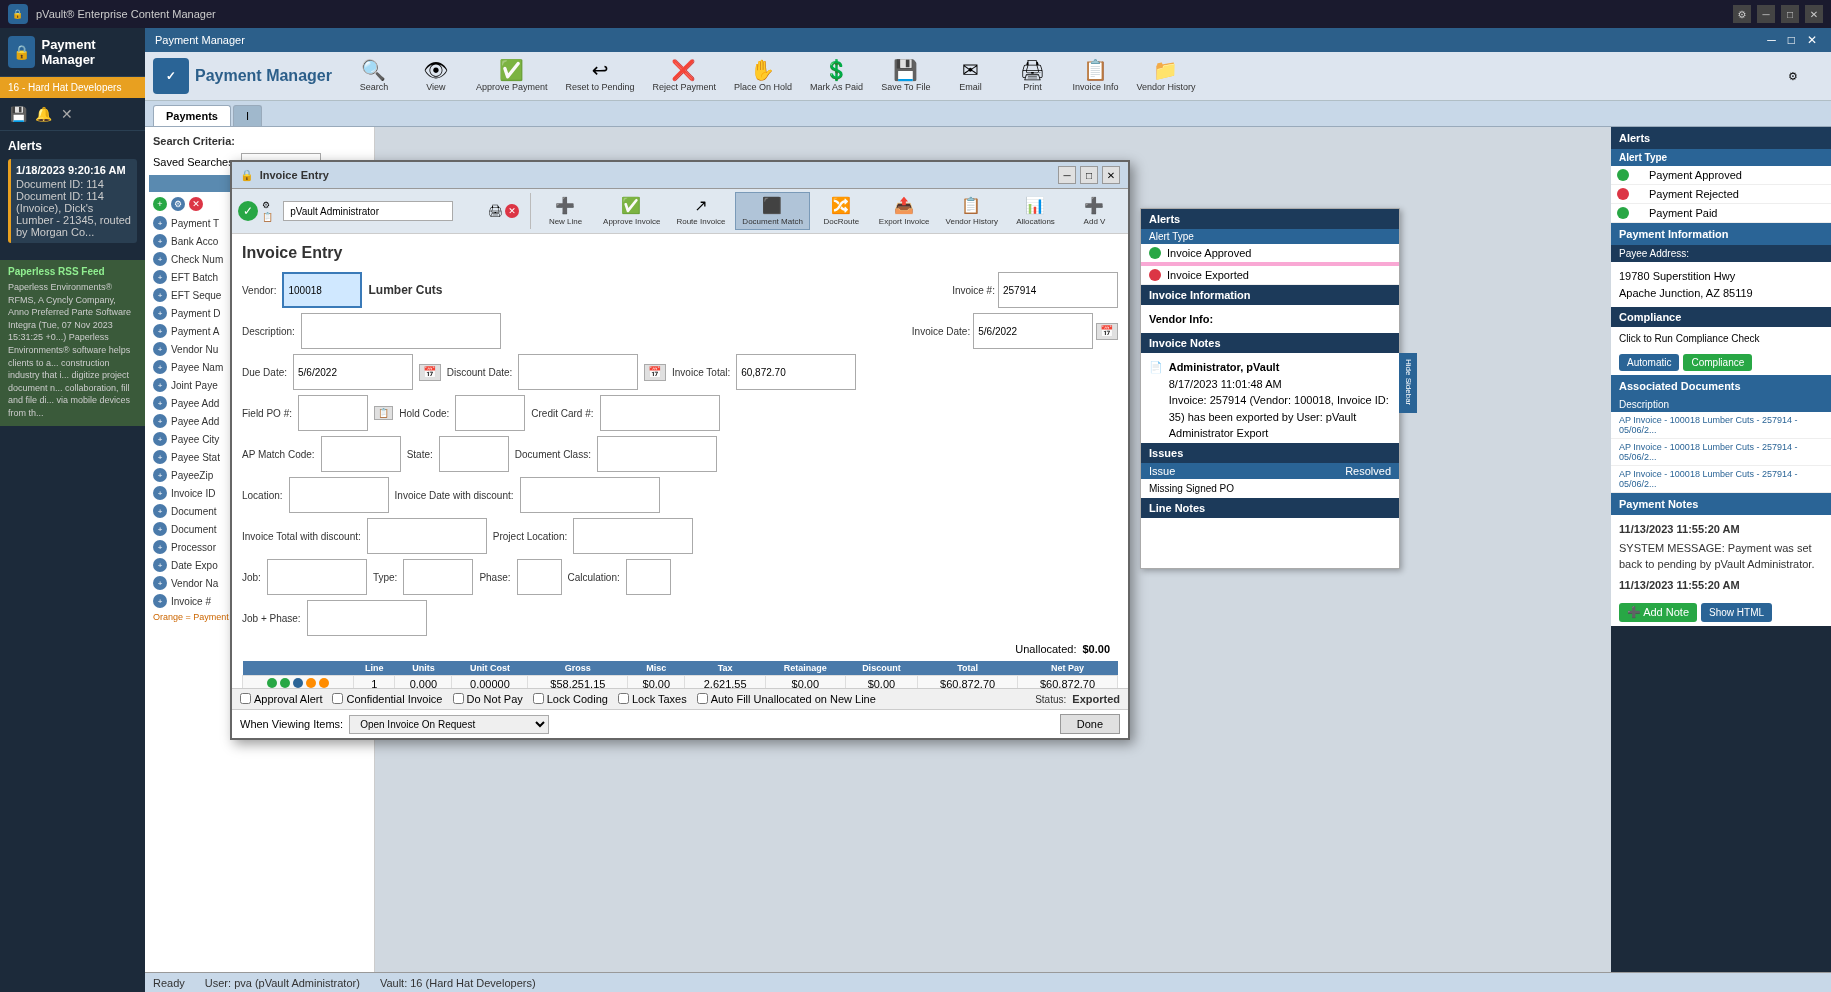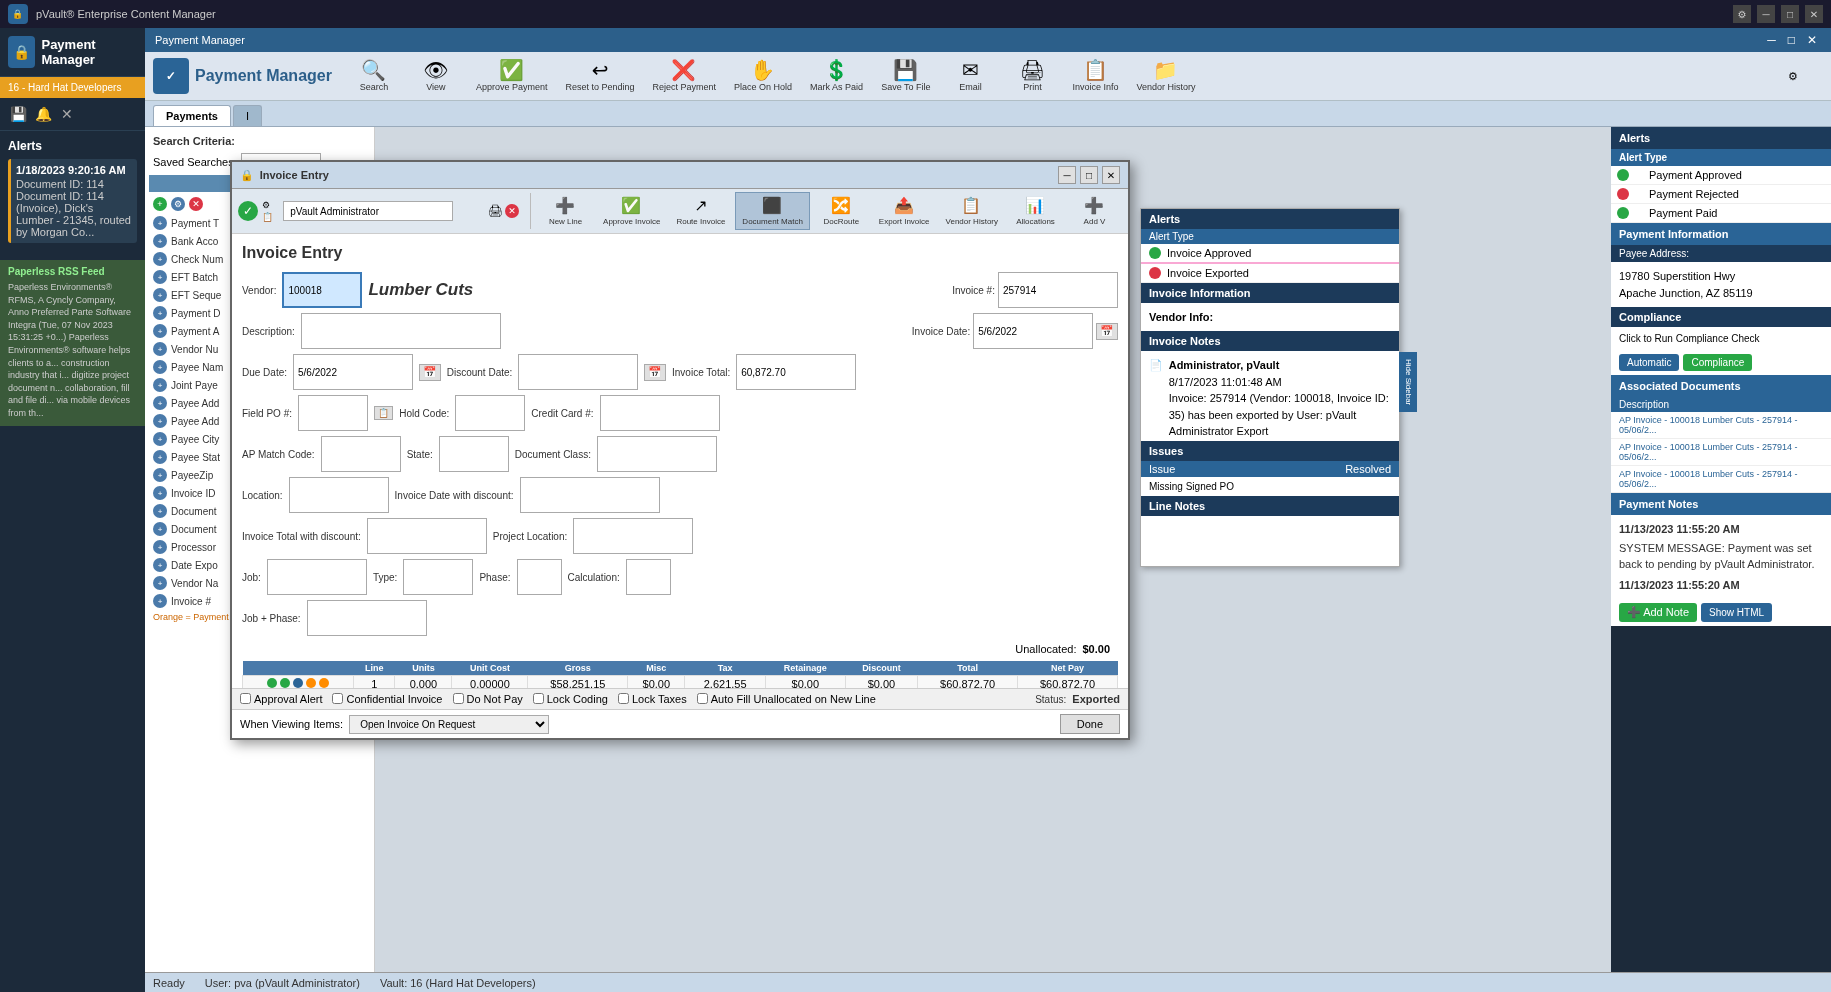--- a/index.html
+++ b/index.html
@@ -299,21 +299,21 @@
     .ie-input {
       border: 1px solid #aaa;
       padding: 2px 4px;
       font-size: 10px;
       height: 36px;
       background: white;
     }
     .ie-input-sm { width: 70px; }
     .ie-input-md { width: 120px; }
     .ie-vendor-input { width: 80px; background: #d0e8ff; border: 2px solid #3a7ab8; }
-    .ie-company-name { font-weight: bold; font-size: 17px; color: #333; font-style: italic; }
+    .ie-company-name { font-weight: bold; font-size: 12px; color: #333; }
 
     
     .line-items-table {
       width: 100%;
       border-collapse: collapse;
       font-size: 9px;
       margin-top: 4px;
     }
     .line-items-table th {
       background: #4a7aaa;
@@ -927,21 +927,21 @@
       </select>
     </div>
     <button class="ie-done-btn">Done</button>
   </div>
 </div>
 
 <div style="position:absolute; top:208px; left:1140px; width:260px; z-index:101; background:white; border:1px solid #aaa; box-shadow:2px 2px 6px rgba(0,0,0,0.3);">
 
   <div style="background:#1c3a5a;color:white;padding:4px 8px;font-size:11px;font-weight:bold;">Alerts</div>
   <div style="background:#2a6496;color:white;padding:2px 8px;font-size:10px;">Alert Type</div>
-  <div style="display:flex;align-items:center;gap:6px;padding:3px 8px;border-bottom:2px solid #f9a8d4;font-size:10px;background:white;">
+  <div style="display:flex;align-items:center;gap:6px;padding:3px 8px;border-bottom:4px solid #f9a8d4;font-size:10px;background:white;">
     <span style="width:12px;height:12px;border-radius:50%;background:#28a745;display:inline-block;"></span>
     <span>Invoice Approved</span>
   </div>
   <div style="display:flex;align-items:center;gap:6px;padding:3px 8px;border-bottom:1px solid #eee;font-size:10px;background:white;">
     <span style="width:12px;height:12px;border-radius:50%;background:#dc3545;display:inline-block;"></span>
     <span>Invoice Exported</span>
   </div>
 
   <div style="background:#1c3a5a;color:white;padding:4px 8px;font-size:11px;font-weight:bold;">Invoice Information</div>
   <div style="padding:8px;font-size:11px;font-weight:bold;background:white;">Vendor Info:</div>

